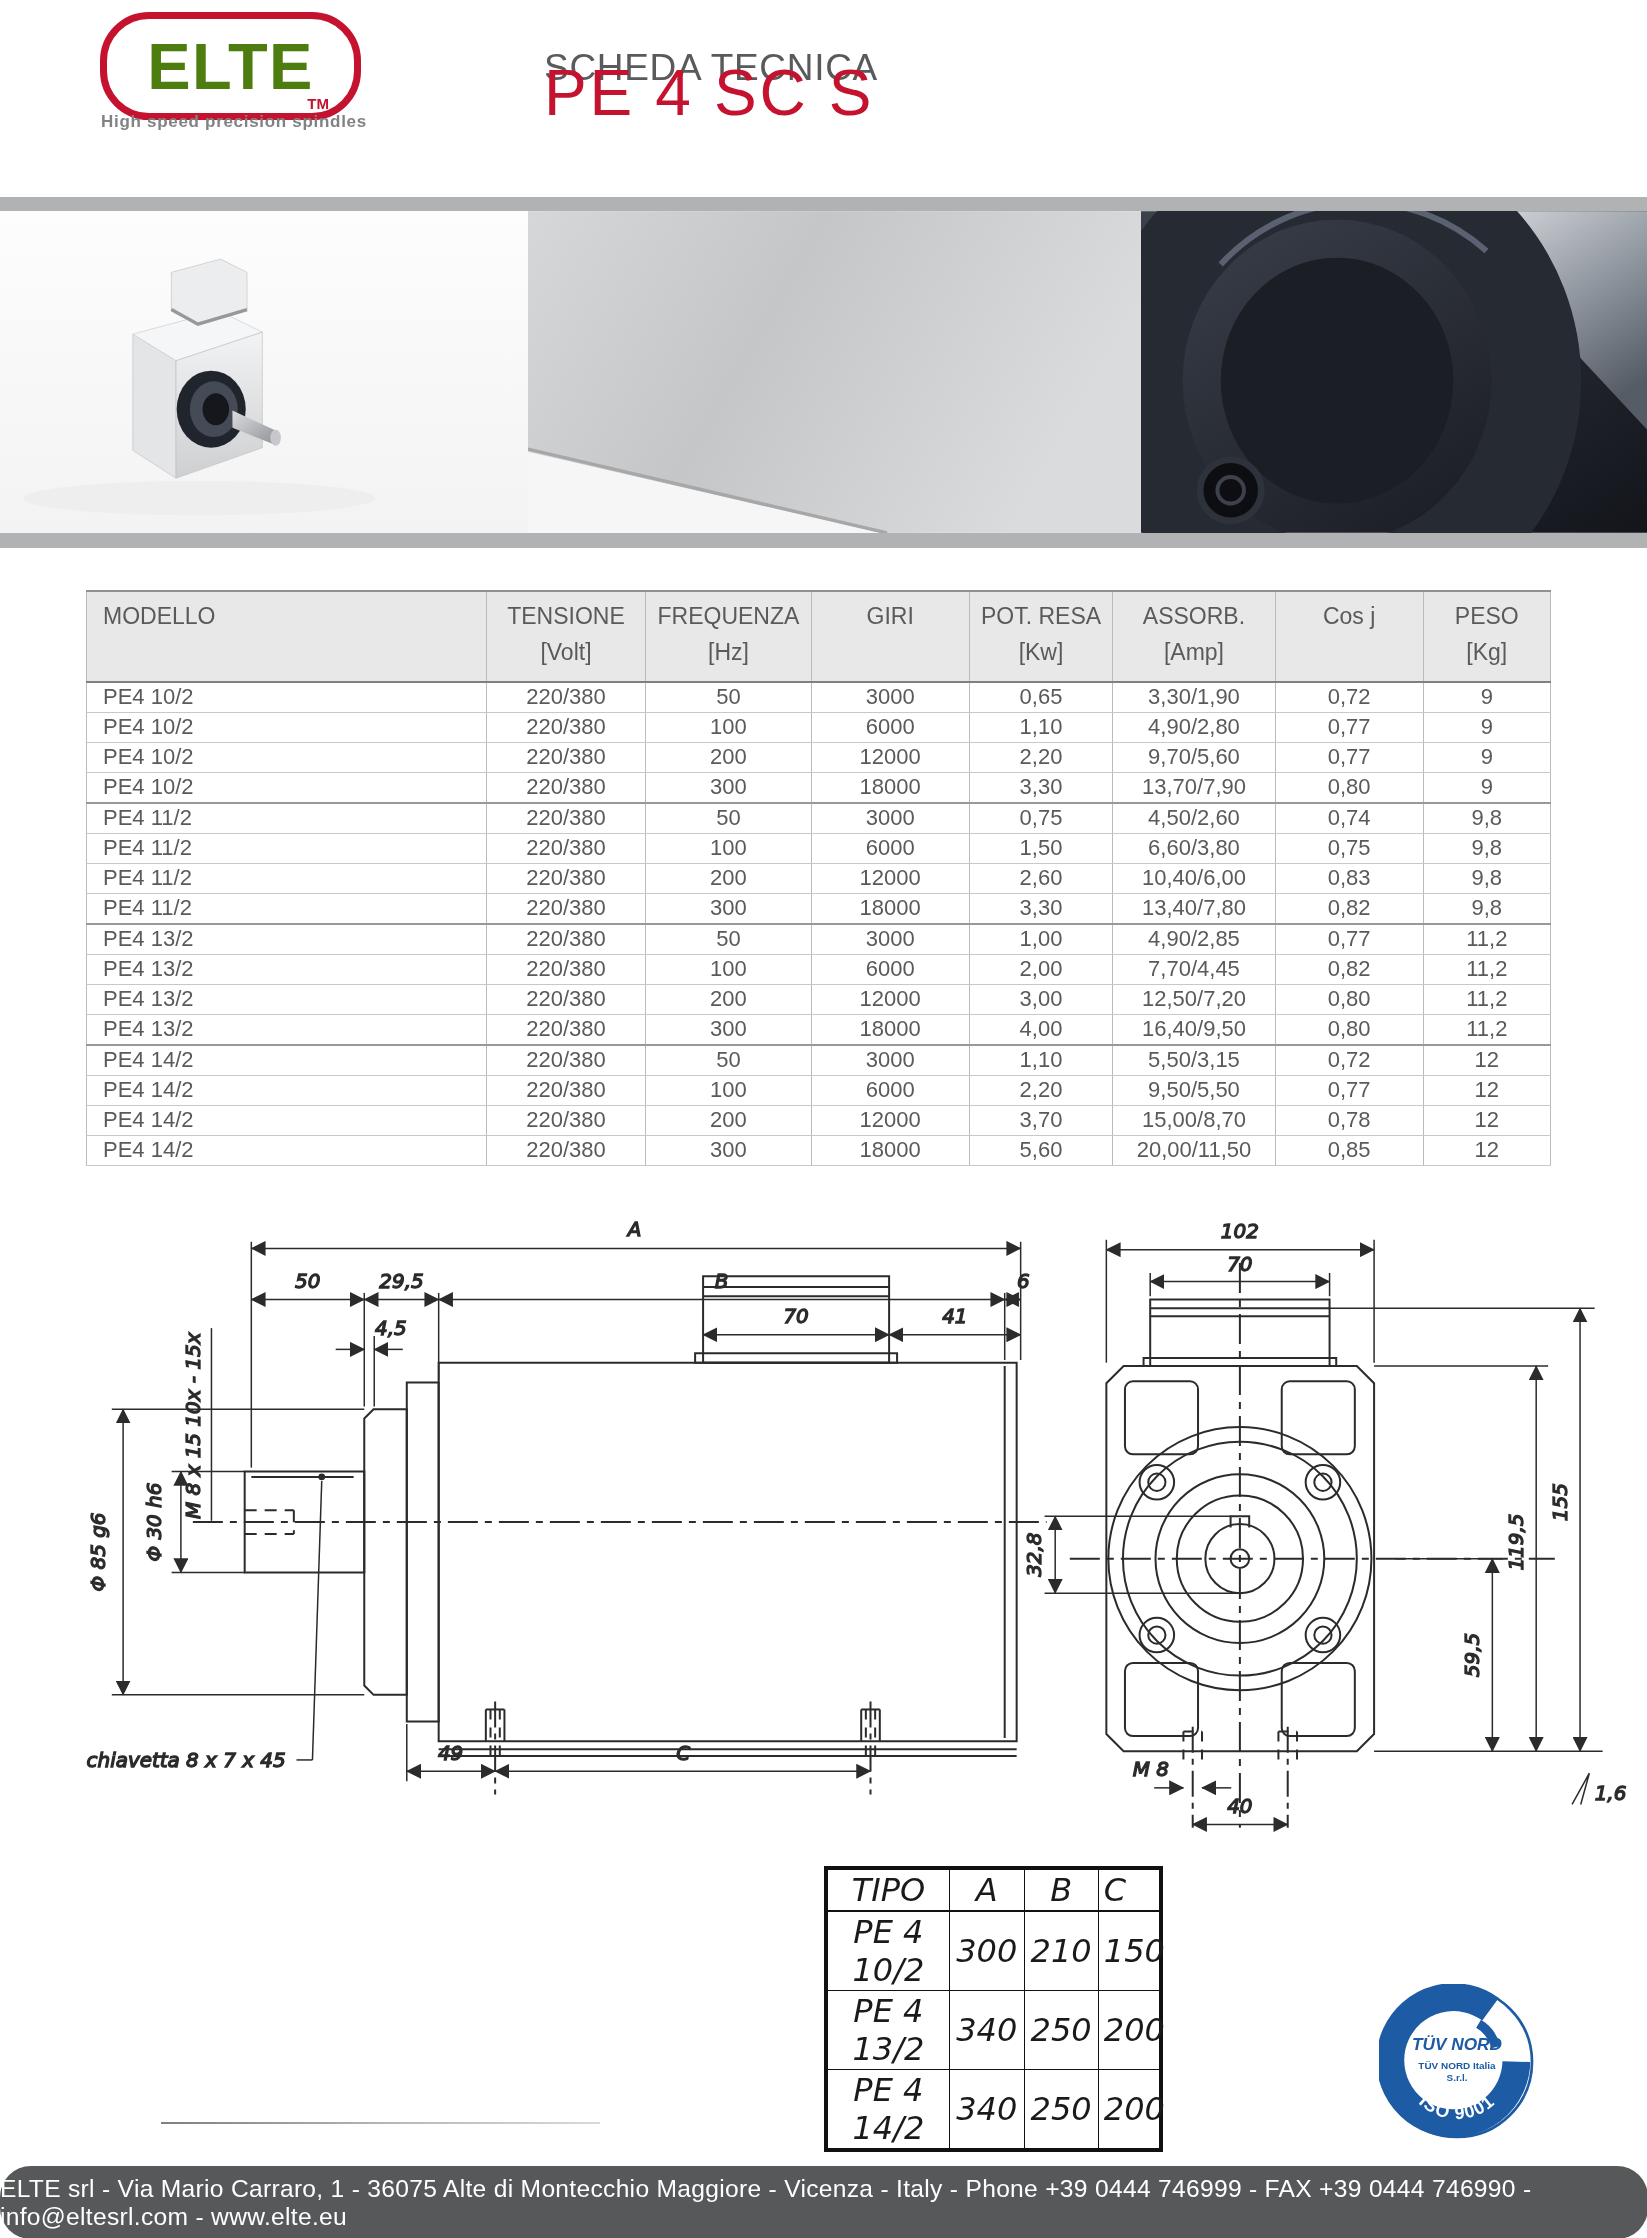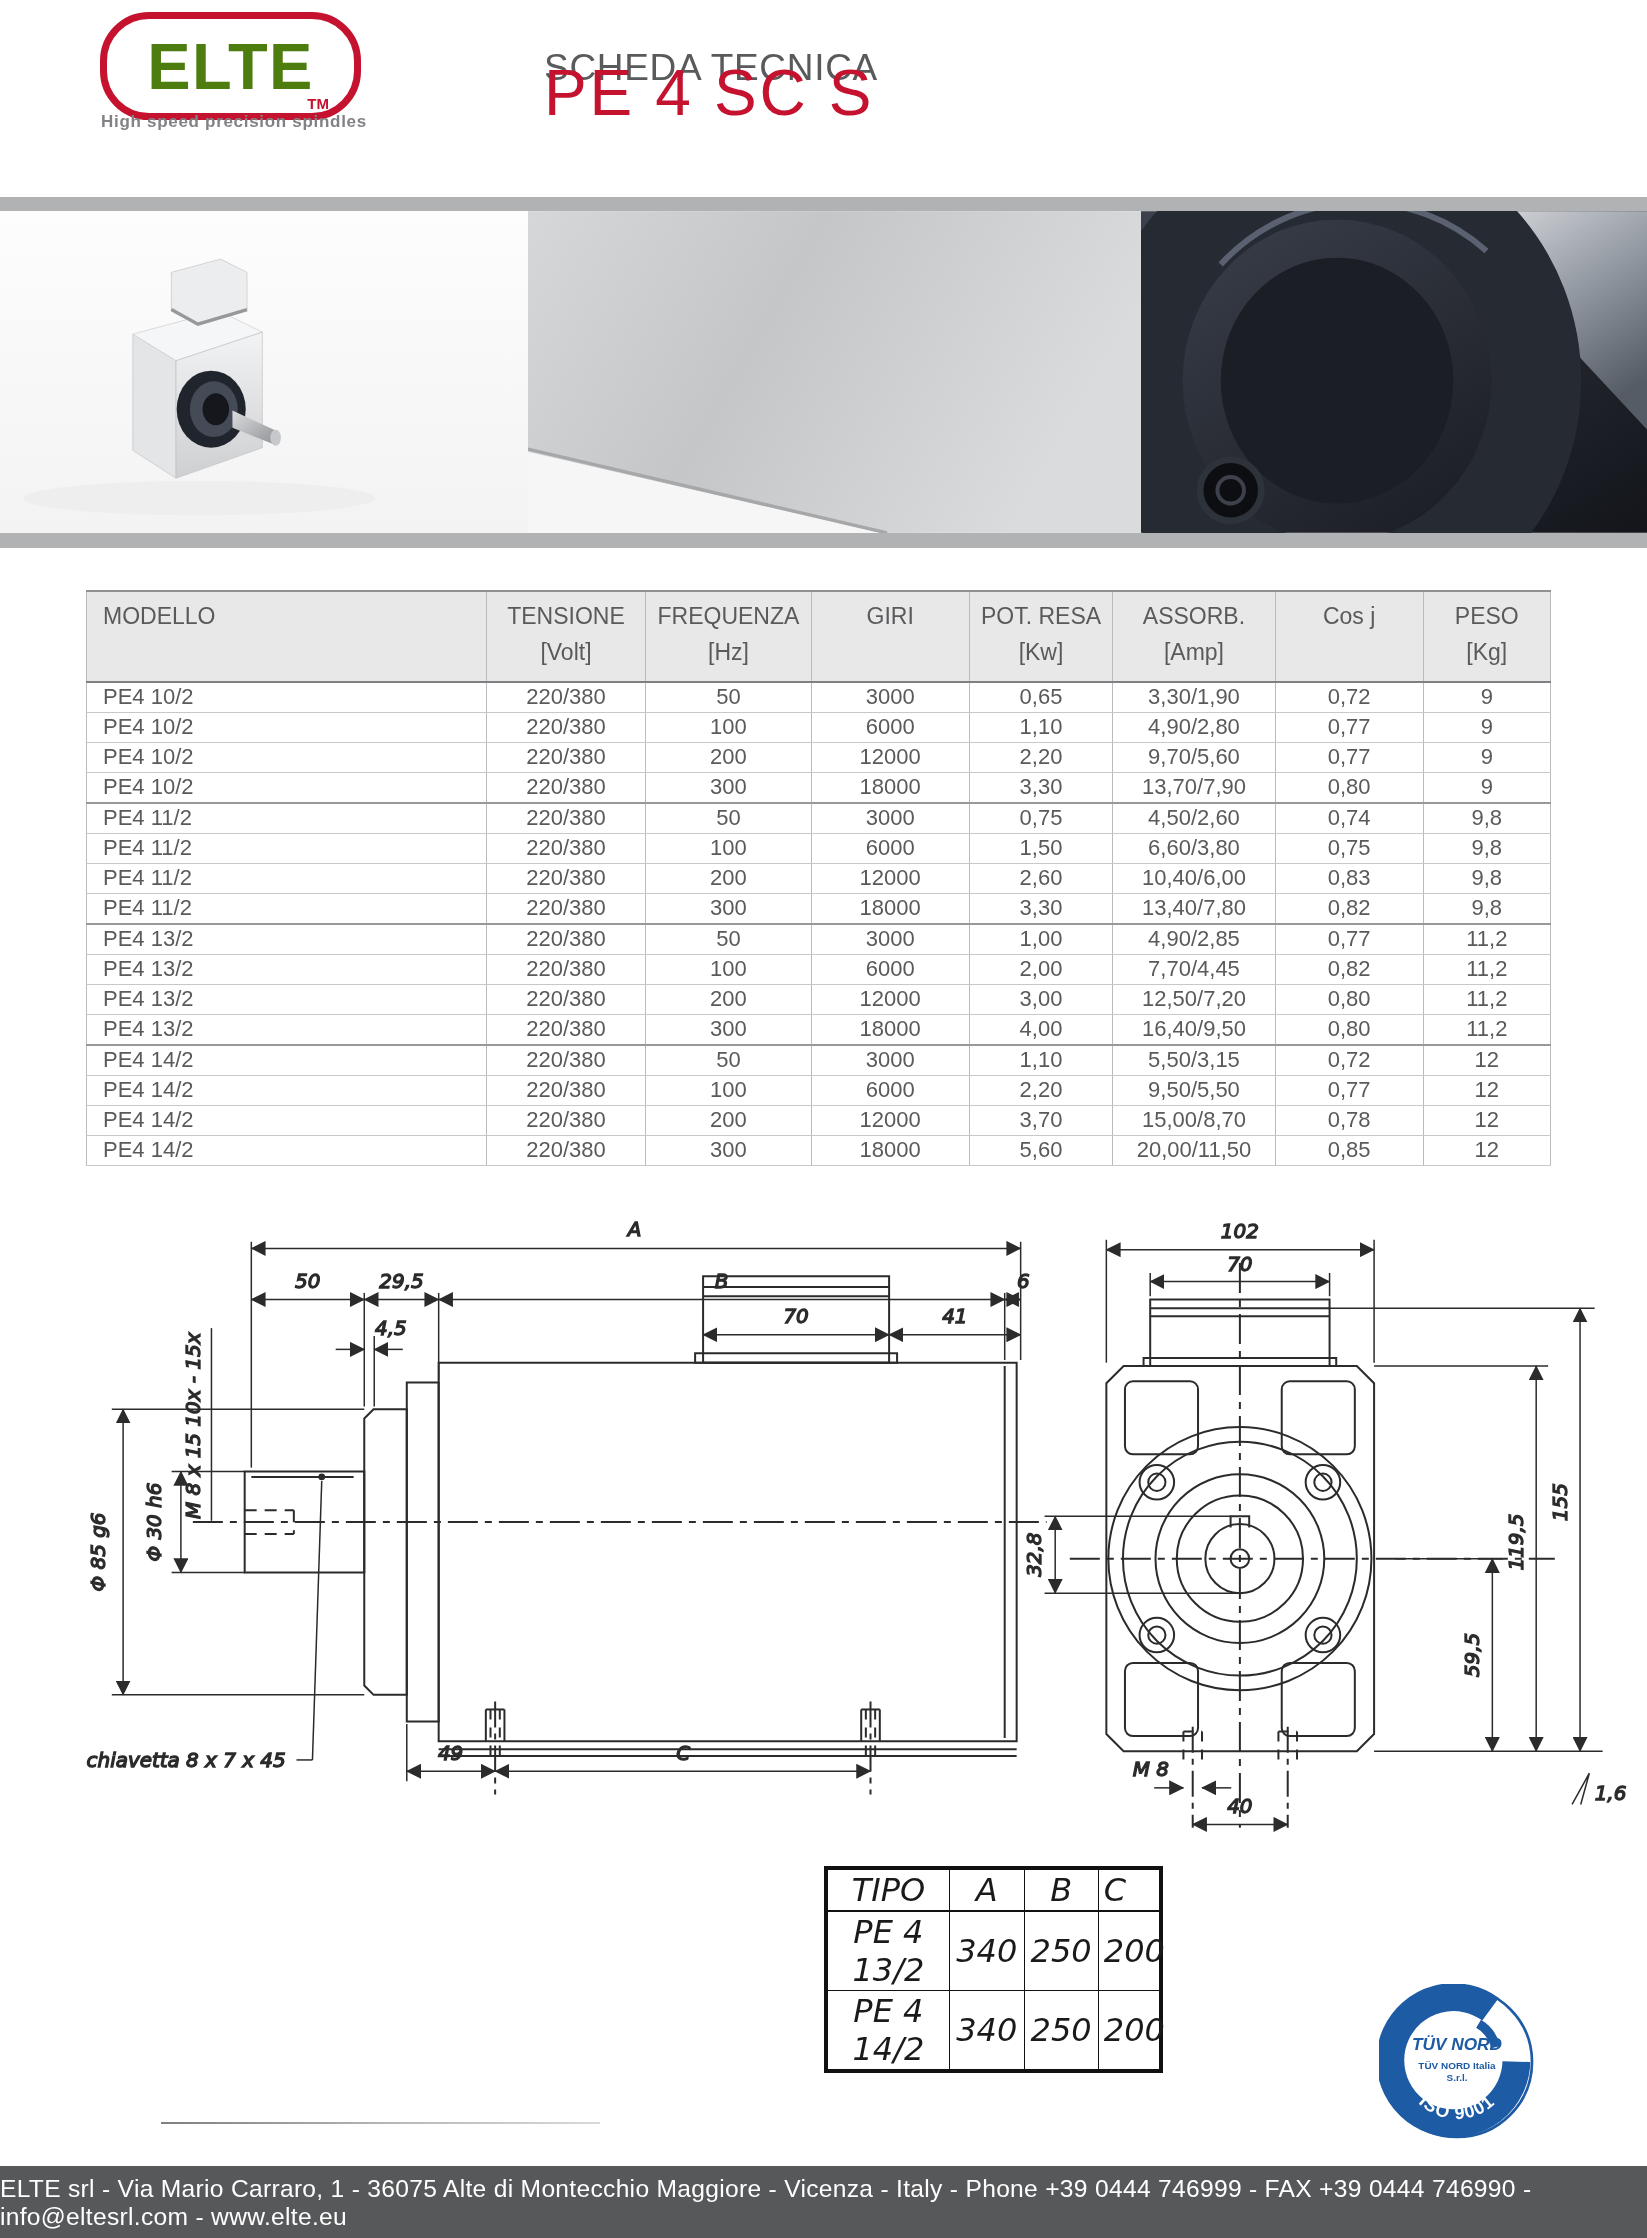--- a/index.html
+++ b/index.html
@@ -50,21 +50,21 @@
   table.dims th,table.dims td{border:1.3px solid #111;height:37px;text-align:center;font-weight:normal;
              font-style:italic;}
   table.dims tr:first-child th{border-bottom:2px solid #111;}
   table.dims .cl{text-align:left;padding-left:5.3px;}
 
   .fine-print{left:161px;top:2122px;width:439px;height:2px;
               background:linear-gradient(90deg,#7f7f7f,#b9b9b9 55%,#d9d9d9);}
 
   
   .footer{left:0;top:2166px;width:1648px;height:73px;background:#57585a;display:flex;
-          align-items:center;justify-content:flex-end;}
+          align-items:center;justify-content:flex-end;border-radius:31px;}
   .footer span{color:#fff;font-size:24.6px;letter-spacing:0.3px;}
 </style>
 </head>
 <body>
 
 <div id="page">
 
   <div class="abs logo-box">
     <span class="logo-text">ELTE</span>
     <span class="logo-tm">TM</span>
@@ -553,20 +553,26 @@
     <tbody>
         <tr>
       <th>TIPO</th>
       <th>A</th>
       <th>B</th>
       <th class="cl">C</th>
     </tr>
     </tbody>
       <tbody>
 
+    <tr style="">
+        <td>PE 4 10/2</td>
+        <td>300</td>
+        <td>210</td>
+        <td class="cl">150</td>
+      </tr>
         <tr style="">
         <td>PE 4 13/2</td>
         <td>340</td>
         <td>250</td>
         <td class="cl">200</td>
       </tr>
         <tr style="">
         <td>PE 4 14/2</td>
         <td>340</td>
         <td>250</td>

